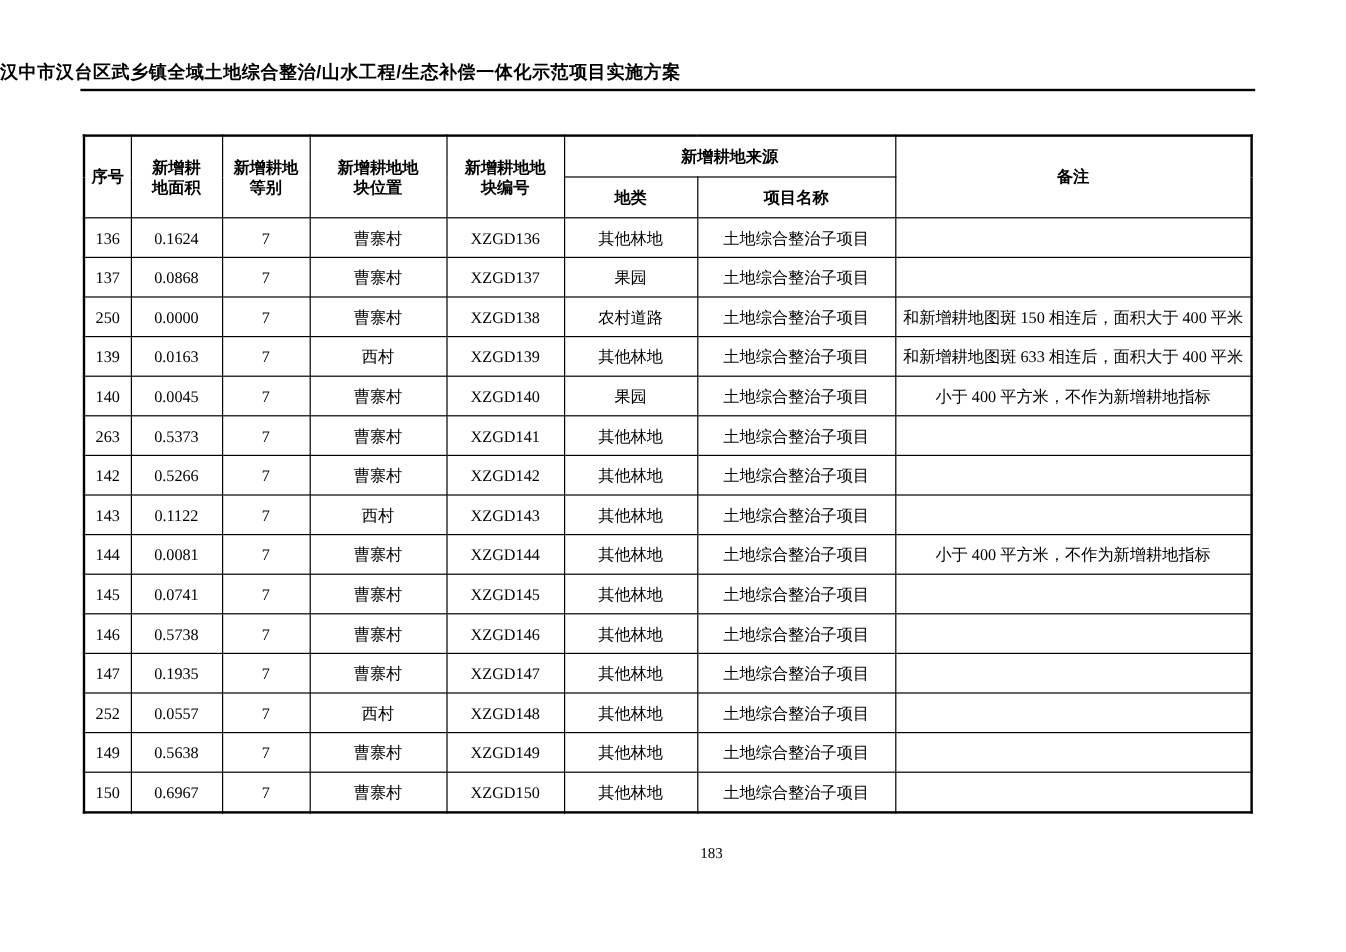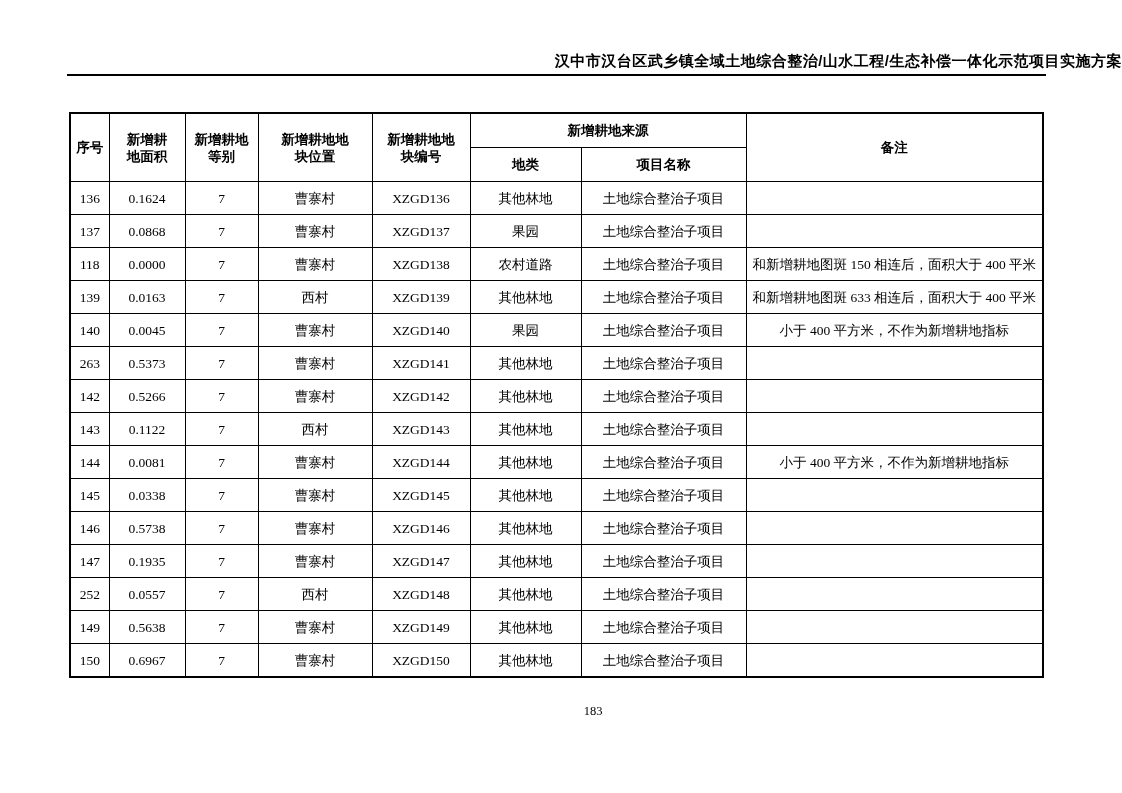--- a/index.html
+++ b/index.html
@@ -3,21 +3,21 @@
 <meta charset="utf-8">
 <style>
   html,body { margin:0; padding:0; }
   body {
     width:1122px; height:793px; background:#ffffff; position:relative;
     font-family:"Liberation Serif","DejaVu Serif",serif; color:#000;
     overflow:hidden;
   }
   .doc-title {
     position:absolute; top:52px; left:0; width:1122px;
-    text-align:right; font-weight:bold; font-size:15px; line-height:18px;
+    text-align:left; font-weight:bold; font-size:15px; line-height:18px;
     font-family:"Liberation Sans","DejaVu Sans",sans-serif;
     letter-spacing:0.5px;
   }
   .header-rule {
     position:absolute; left:67px; top:74px; width:979px; height:2px;
     background:#000;
   }
   table.main {
     position:absolute; left:69px; top:112px; width:973px;
     border-collapse:collapse; table-layout:fixed;
@@ -96,21 +96,21 @@
         <td class="c-area">0.0868</td>
         <td class="c-grade">7</td>
         <td class="c-village">曹寨村</td>
         <td class="c-code">XZGD137</td>
         <td class="c-landtype">果园</td>
         <td class="c-project">土地综合整治子项目</td>
         <td class="c-remark"></td>
       </tr>
 
       <tr>
-        <td class="c-seq">118</td>
+        <td class="c-seq">250</td>
         <td class="c-area">0.0000</td>
         <td class="c-grade">7</td>
         <td class="c-village">曹寨村</td>
         <td class="c-code">XZGD138</td>
         <td class="c-landtype">农村道路</td>
         <td class="c-project">土地综合整治子项目</td>
         <td class="c-remark">和新增耕地图斑 150 相连后，面积大于 400 平米</td>
       </tr>
 
       <tr>
@@ -174,21 +174,21 @@
         <td class="c-grade">7</td>
         <td class="c-village">曹寨村</td>
         <td class="c-code">XZGD144</td>
         <td class="c-landtype">其他林地</td>
         <td class="c-project">土地综合整治子项目</td>
         <td class="c-remark">小于 400 平方米，不作为新增耕地指标</td>
       </tr>
 
       <tr>
         <td class="c-seq">145</td>
-        <td class="c-area">0.0338</td>
+        <td class="c-area">0.0741</td>
         <td class="c-grade">7</td>
         <td class="c-village">曹寨村</td>
         <td class="c-code">XZGD145</td>
         <td class="c-landtype">其他林地</td>
         <td class="c-project">土地综合整治子项目</td>
         <td class="c-remark"></td>
       </tr>
 
       <tr>
         <td class="c-seq">146</td>

